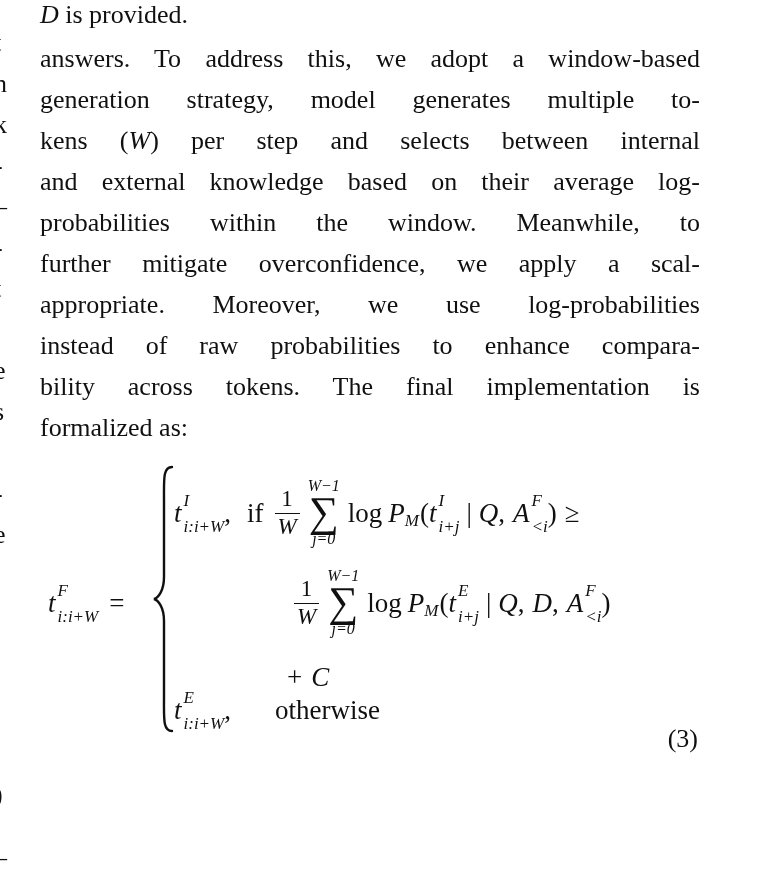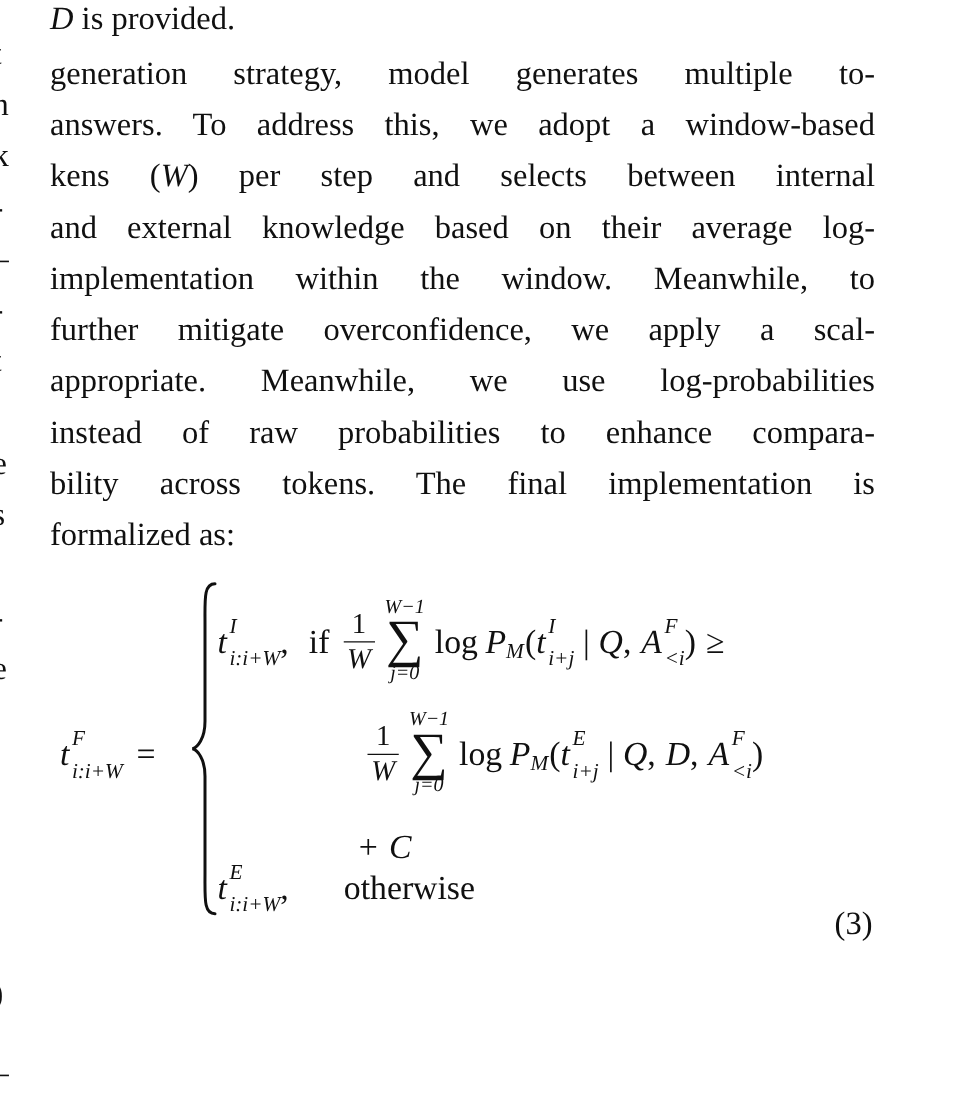--- a/index.html
+++ b/index.html
@@ -99,27 +99,27 @@
     <span style="top:522px">e</span>
     <span style="top:782px">)</span>
     <span style="top:845px">–</span>
   </div>
 
   <div class="content">
 
     <div class="topline"><span class="mi">D</span><span> is provided.</span></div>
 
     <div class="para">
+      <div class="jline"><span>answers. To address this, we adopt a window-based</span></div>
       <div class="jline"><span>generation strategy, model generates multiple to-</span></div>
-      <div class="jline"><span>answers. To address this, we adopt a window-based</span></div>
       <div class="jline"><span>kens (</span><span class="mi">W</span><span>) per step and selects between internal</span></div>
       <div class="jline"><span>and external knowledge based on their average log-</span></div>
-      <div class="jline"><span>implementation within the window. Meanwhile, to</span></div>
+      <div class="jline"><span>probabilities within the window. Meanwhile, to</span></div>
       <div class="jline"><span>further mitigate overconfidence, we apply a scal-</span></div>
-      <div class="jline"><span>appropriate. Meanwhile, we use log-probabilities</span></div>
+      <div class="jline"><span>appropriate. Moreover, we use log-probabilities</span></div>
       <div class="jline"><span>instead of raw probabilities to enhance compara-</span></div>
       <div class="jline"><span>bility across tokens. The final implementation is</span></div>
       <div class="jline last"><span>formalized as:</span></div>
     </div>
 
     <div class="equation">
 
       <div class="eq-row lhs">
         <span class="mi">t</span>
           <span class="ss">

